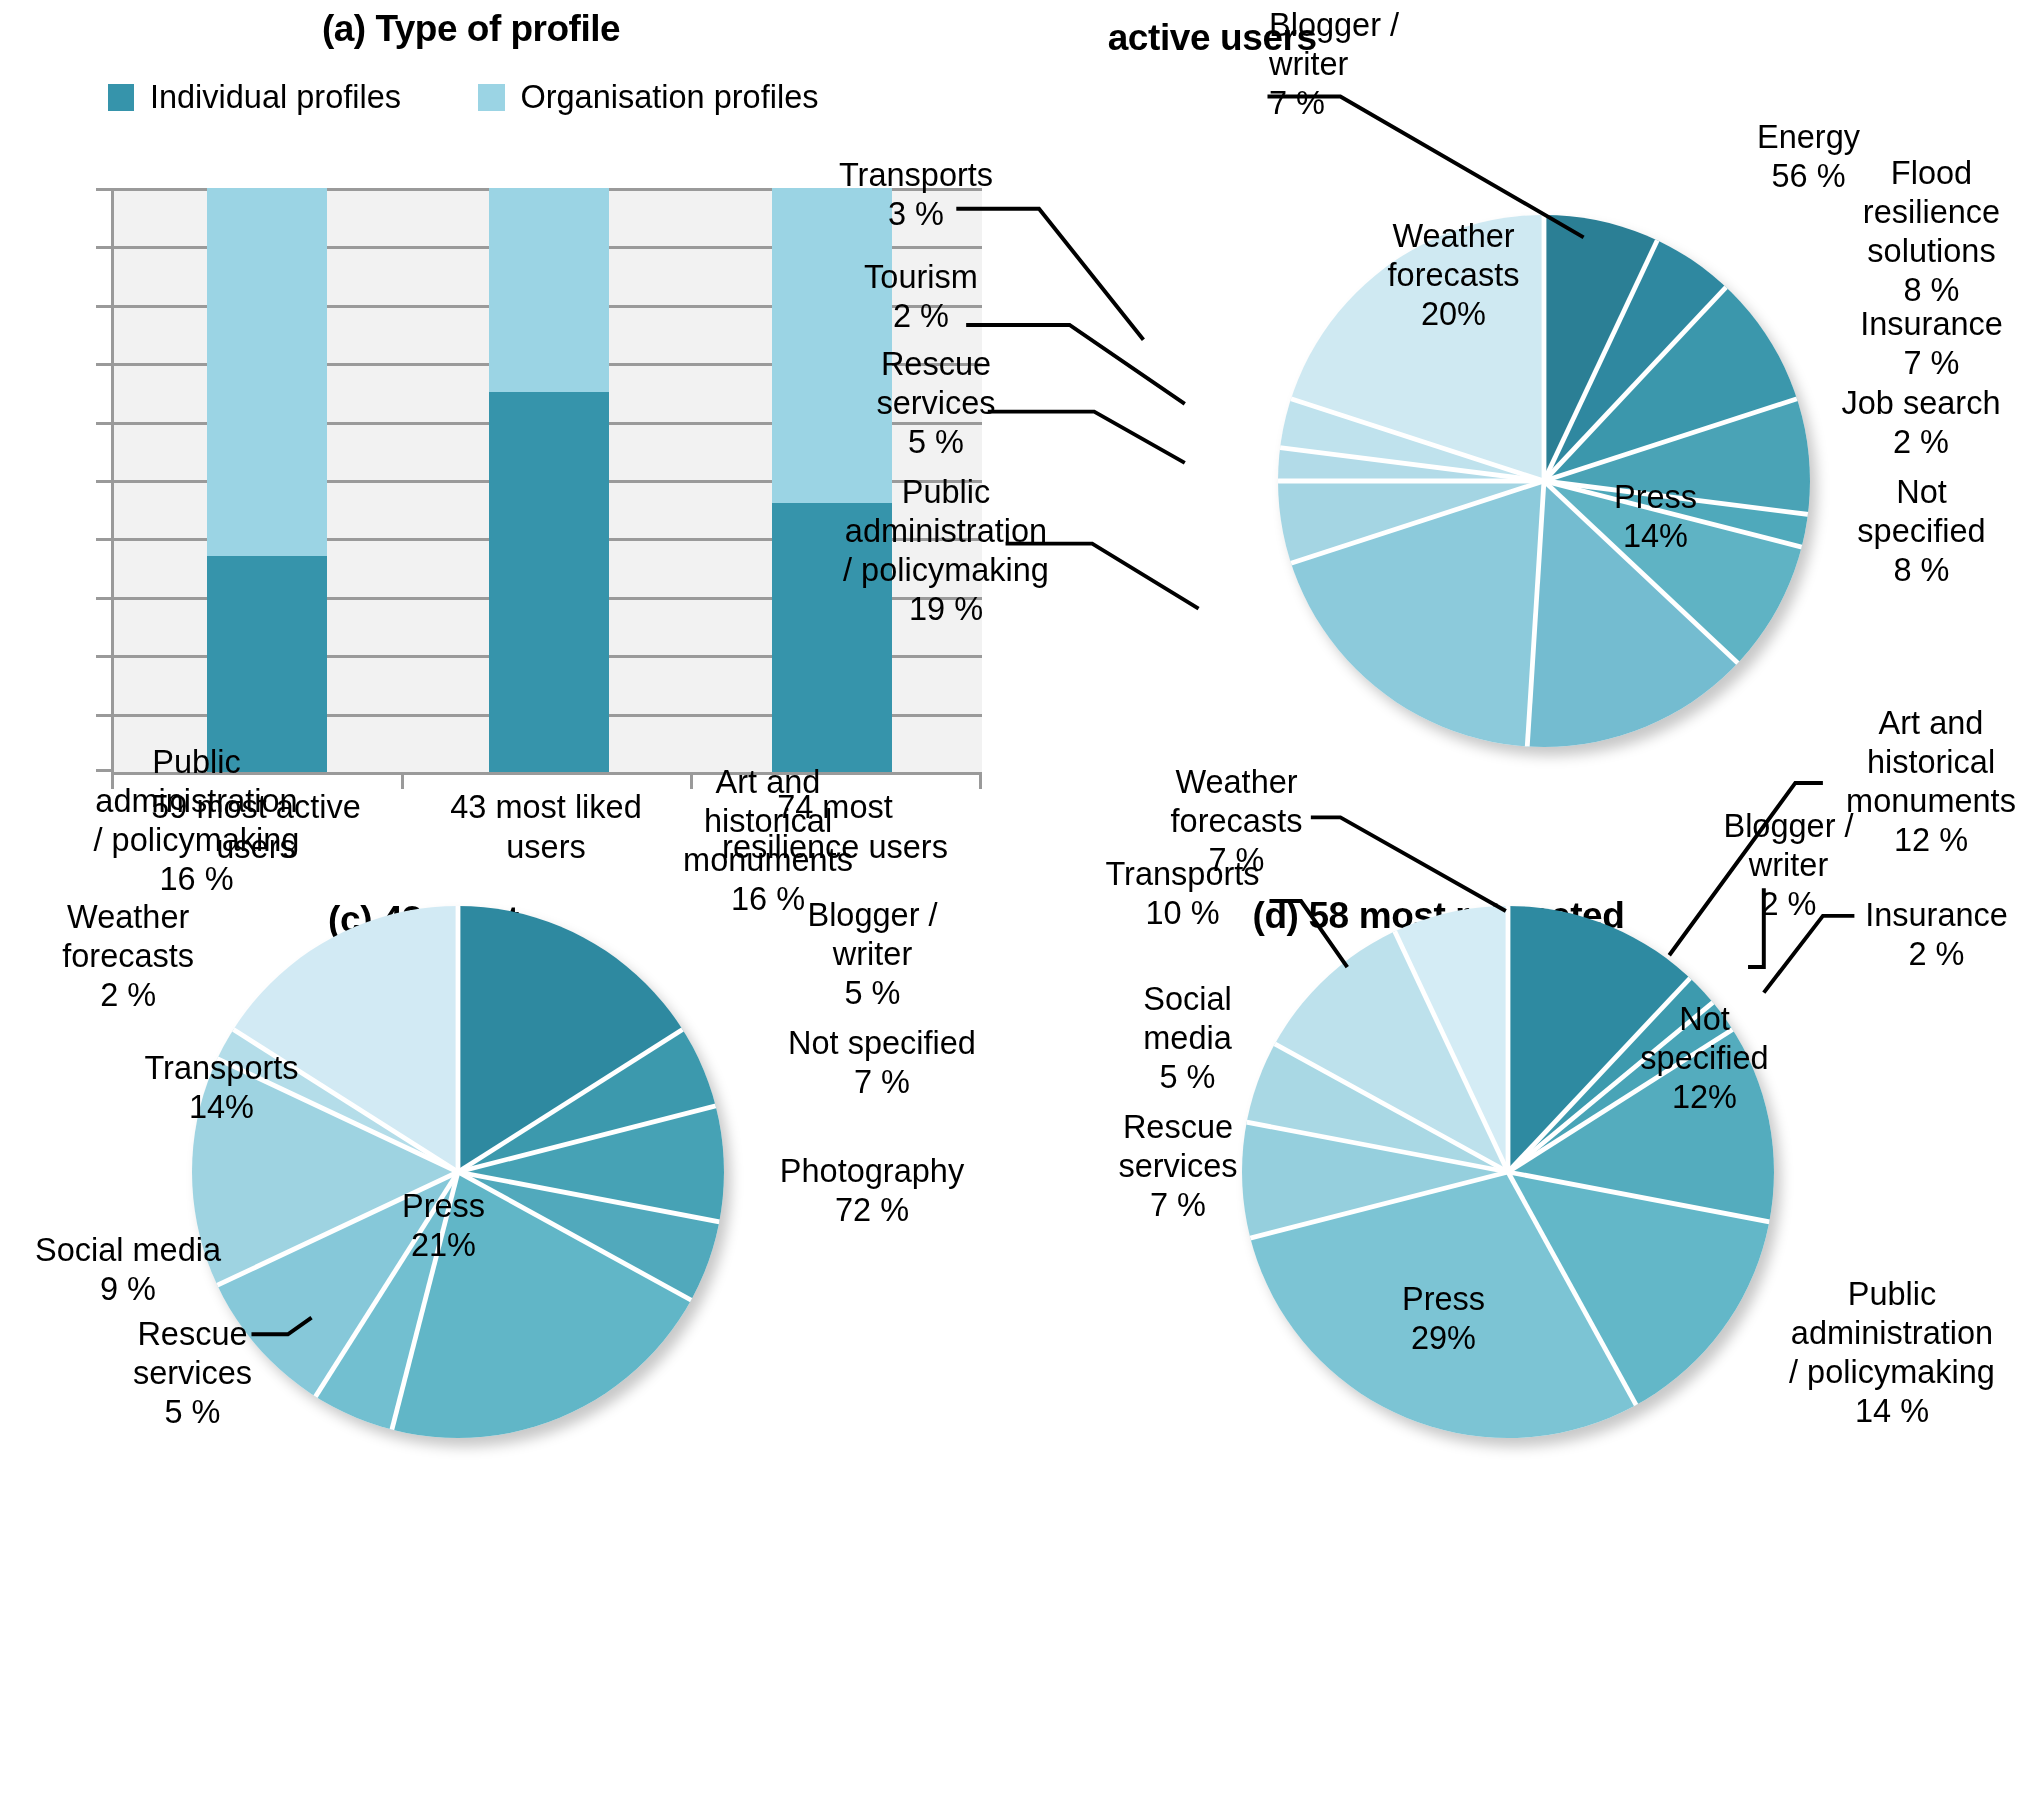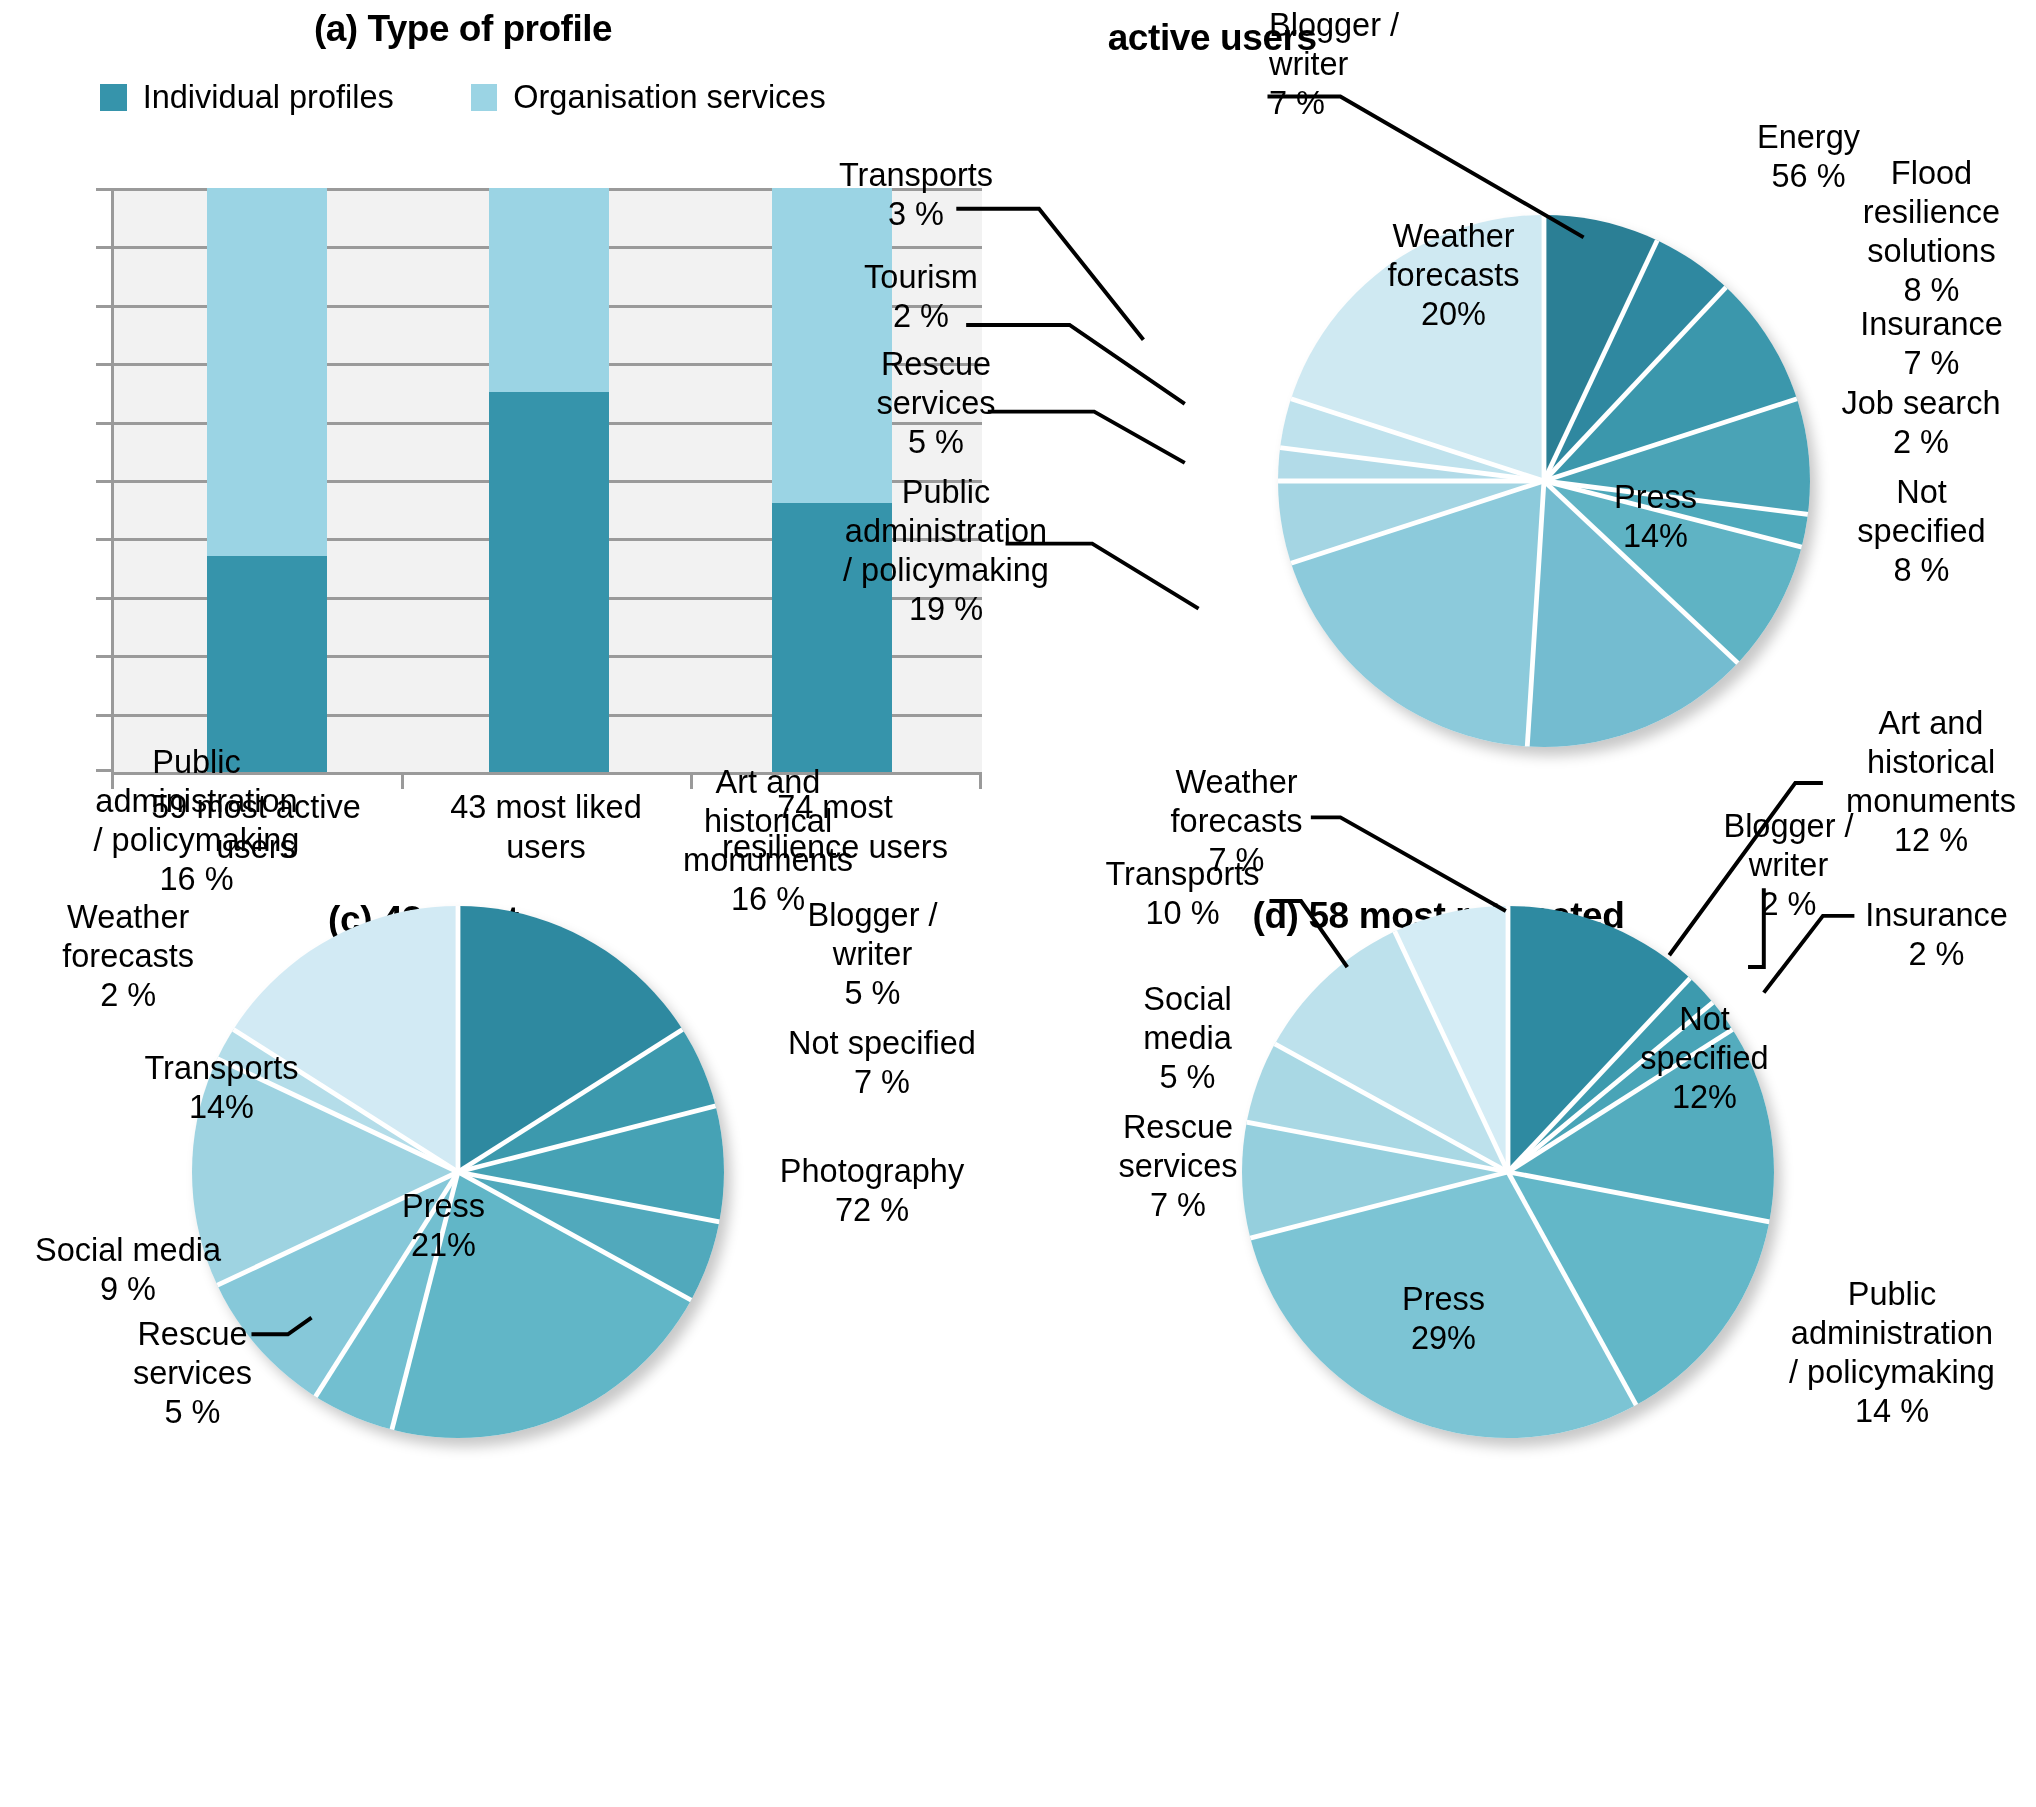--- a/index.html
+++ b/index.html
@@ -1,21 +1,21 @@
 <!DOCTYPE html>
 <html><head>
 <meta charset="utf-8">
 <style>
   html,body{margin:0;padding:0;background:#ffffff;}
   body{width:2036px;height:1808px;font-family:"Liberation Sans",sans-serif;color:#000;position:relative;overflow:hidden;}
   .panel{position:absolute;}
 
   
   #panel-a{left:0;top:0;width:1015px;height:906px;}
-  #title-a{position:absolute;left:0;top:7.9px;width:926px;text-align:center;
+  #title-a{position:absolute;left:8px;top:7.9px;width:926px;text-align:center;
            font-size:37px;font-weight:bold;letter-spacing:-0.5px;}
   #legend-a{position:absolute;left:0;top:79px;width:926px;display:flex;
             justify-content:center;gap:77px;align-items:center;}
   .lg{display:flex;align-items:center;gap:15.8px;font-size:32.5px;}
   .sw{width:26.6px;height:26.6px;display:inline-block;}
   #plot-a{position:absolute;left:111px;top:188px;width:871px;height:584px;
           background:#f2f2f2;border-left:3px solid #9a9a9a;box-sizing:border-box;}
   .gl{position:absolute;left:0;right:0;height:3px;background:#9a9a9a;}
   .tick{position:absolute;left:-17.7px;width:14.8px;height:3px;background:#9a9a9a;}
   .barwrap{position:absolute;bottom:0;width:120px;}
@@ -46,21 +46,21 @@
 <div class="panel" id="panel-a">
   <div id="title-a">(a) Type of profile</div>
 
   <div id="legend-a">
     <span class="lg">
       <i class="sw" style="background:#3694ab"></i>
       <span>Individual profiles</span>
     </span>
     <span class="lg">
       <i class="sw" style="background:#9bd4e4"></i>
-      <span>Organisation services</span>
+      <span>Organisation profiles</span>
     </span>
   </div>
 
   <div id="plot-a">
 
     <div class="gl" style="top:0px"></div>
     <div class="gl" style="top:58px"></div>
     <div class="gl" style="top:117px"></div>
     <div class="gl" style="top:175px"></div>
     <div class="gl" style="top:234px"></div>

